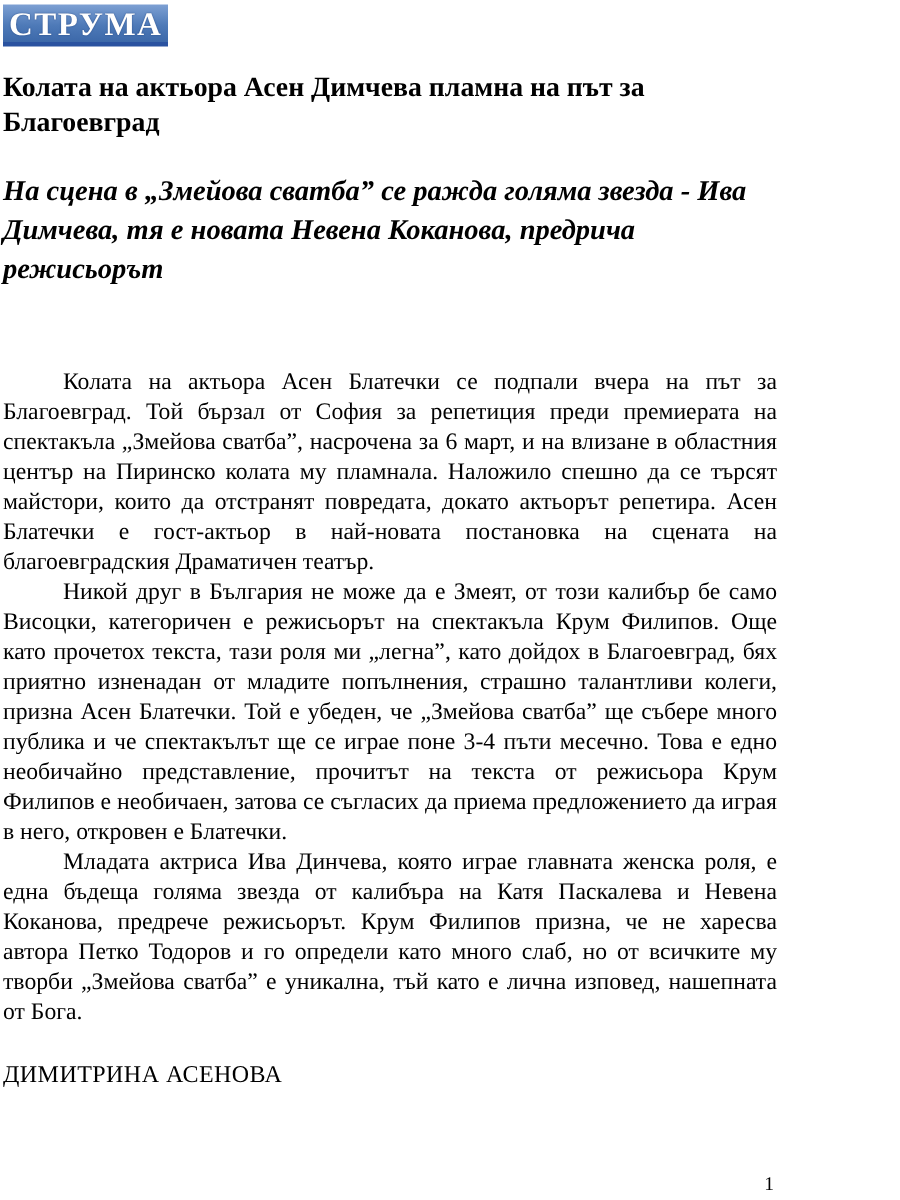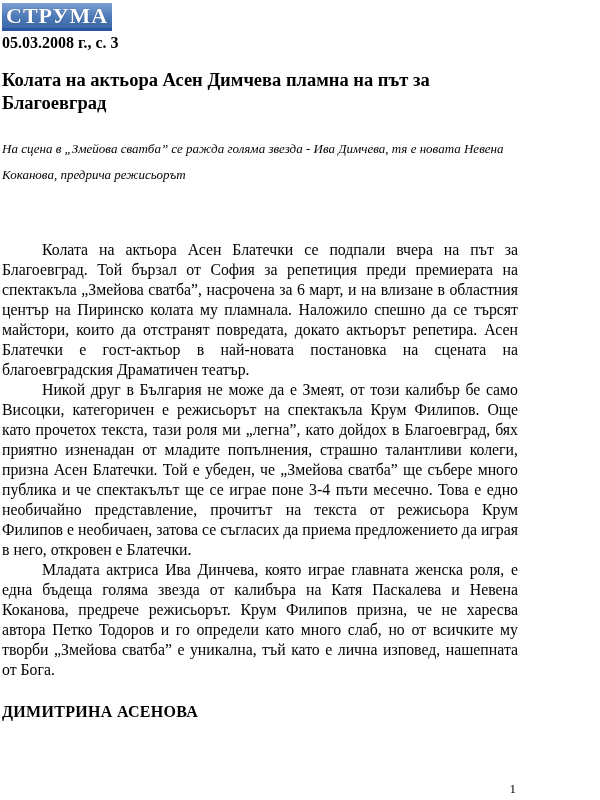--- a/index.html
+++ b/index.html
@@ -43,56 +43,55 @@
     margin-top: 3px;
   }
   .headline {
     margin: 17px 0 0 0;
     font-weight: bold;
     font-size: 18.5px;
     line-height: 23px;
   }
   .subheadline {
     margin: 21px 0 17px 0;
-    font-weight: normal;
+    font-weight: bold;
     font-style: italic;
-    font-size: 13px;
+    font-size: 19px;
     line-height: 26px;
   }
   .body-text {
     margin-top: 52px;
     font-size: 15.8px;
     line-height: 20px;
     text-align: justify;
   }
   .body-text p {
     margin: 0;
     text-indent: 40px;
   }
   .author {
     margin-top: 23px;
-    font-weight: bold;
+    font-weight: normal;
     font-size: 16px;
     letter-spacing: 0.3px;
   }
   .page-number {
     position: absolute;
     right: 4px;
     bottom: 3px;
     font-size: 13px;
   }
 </style>
 </head>
 <body>
 
 <div class="page">
 
   <div class="logo">СТРУМА</div>
 
-  <div class="dateline">05.03.2008 г., с. 3</div>
 
   <h1 class="headline">Колата на актьора Асен Димчева пламна на път за Благоевград</h1>
 
   <h2 class="subheadline">На сцена в „Змейова сватба” се ражда голяма звезда - Ива Димчева, тя е новата Невена Коканова, предрича режисьорът</h2>
 
   <div class="body-text">
     <p>Колата на актьора Асен Блатечки се подпали вчера на път за Благоевград. Той бързал от София за репетиция преди премиерата на спектакъла „Змейова сватба”, насрочена за 6 март, и на влизане в областния център на Пиринско колата му пламнала. Наложило спешно да се търсят майстори, които да отстранят повредата, докато актьорът репетира. Асен Блатечки е гост-актьор в най-новата постановка на сцената на благоевградския Драматичен театър.</p>
     <p>Никой друг в България не може да е Змеят, от този калибър бе само Висоцки, категоричен е режисьорът на спектакъла Крум Филипов. Още като прочетох текста, тази роля ми „легна”, като дойдох в Благоевград, бях приятно изненадан от младите попълнения, страшно талантливи колеги, призна Асен Блатечки. Той е убеден, че „Змейова сватба” ще събере много публика и че спектакълът ще се играе поне 3-4 пъти месечно. Това е едно необичайно представление, прочитът на текста от режисьора Крум Филипов е необичаен, затова се съгласих да приема предложението да играя в него, откровен е Блатечки.</p>
     <p>Младата актриса Ива Динчева, която играе главната женска роля, е една бъдеща голяма звезда от калибъра на Катя Паскалева и Невена Коканова, предрече режисьорът. Крум Филипов призна, че не харесва автора Петко Тодоров и го определи като много слаб, но от всичките му творби „Змейова сватба” е уникална, тъй като е лична изповед, нашепната от Бога.</p>
   </div>

